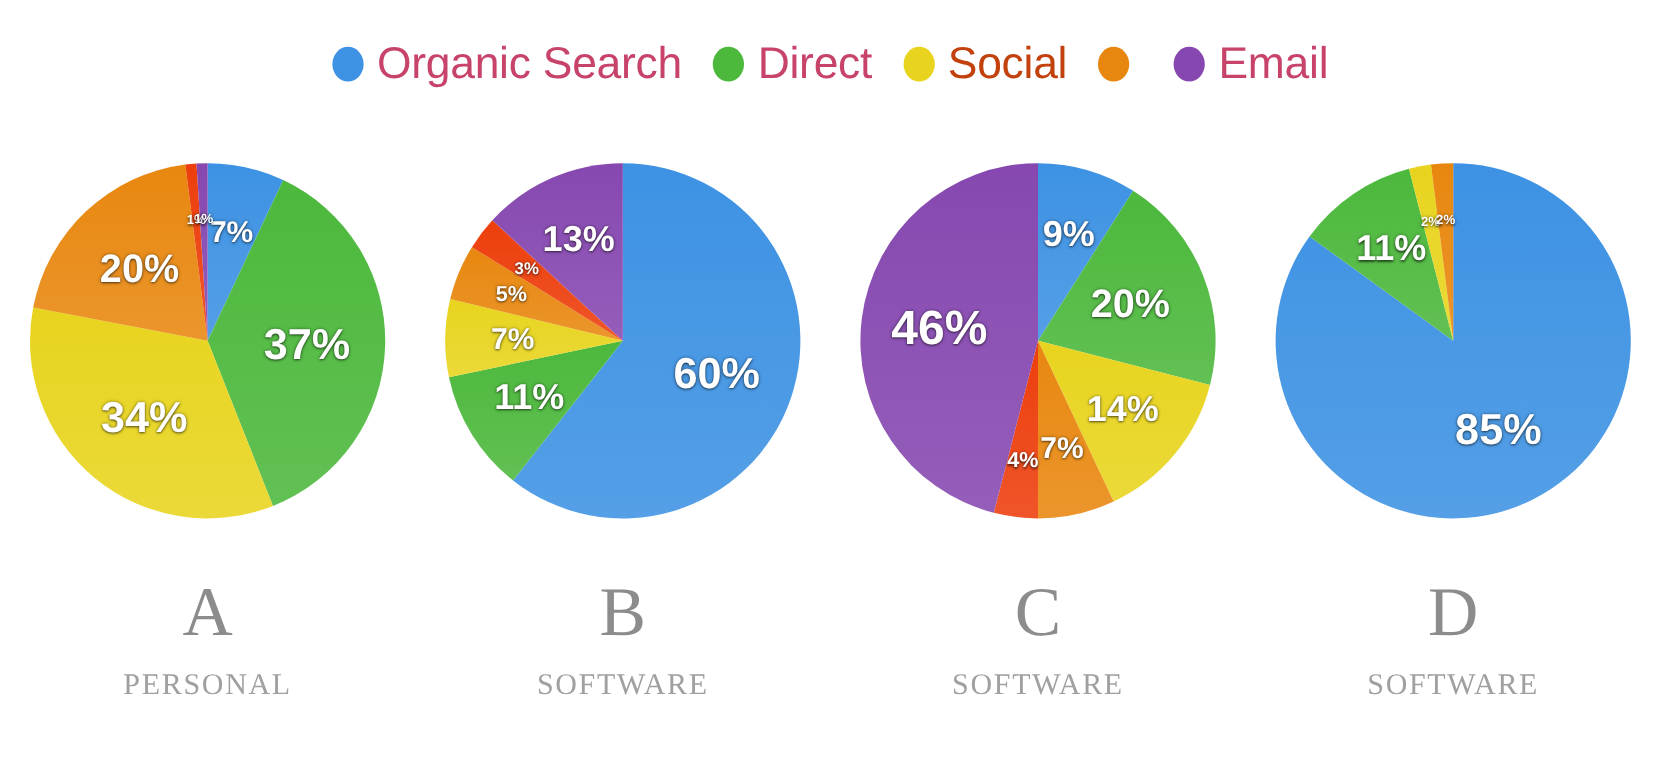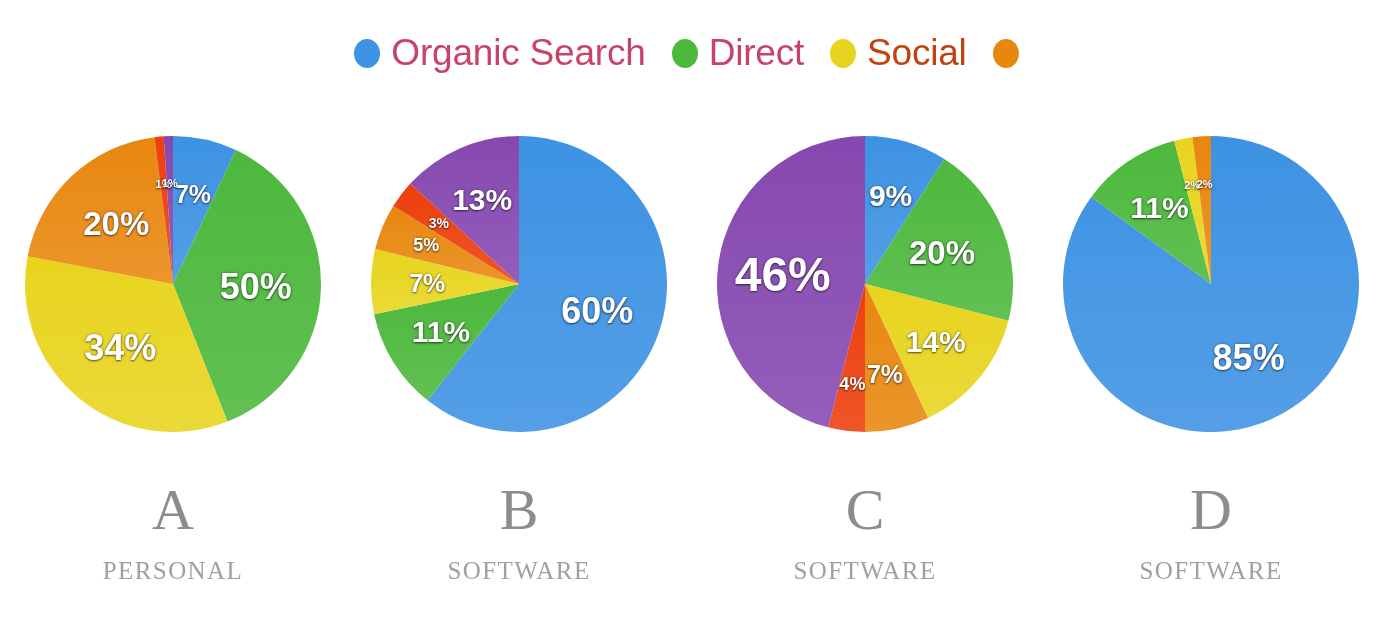--- a/index.html
+++ b/index.html
@@ -129,20 +129,24 @@
       <span class="legend-dot" style="background: rgb(76, 184, 60);"></span>
       <span class="legend-label" style="color: rgb(200, 67, 106);">Direct</span>
     </div>
     <div class="legend-item">
       <span class="legend-dot" style="background: rgb(232, 212, 30);"></span>
       <span class="legend-label" style="color: #c2410c;">Social</span>
     </div>
     <div class="legend-item">
       <span class="legend-dot" style="background: rgb(232, 135, 15);"></span>
     </div>
+    <div class="legend-item">
+      <span class="legend-dot" style="background: rgb(134, 72, 176);"></span>
+      <span class="legend-label" style="color: rgb(200, 67, 106);">Email</span>
+    </div>
   </div>
 
 <div id="pies">
     <div class="pie-cell">
       <div class="pie-wrap">
         <svg class="pie-svg" viewBox="0 0 300 300">
           <defs>
             <linearGradient id="g0_0" x1="0" y1="0" x2="0" y2="1">
               <stop offset="0%" stop-color="#3D92E3" stop-opacity="1"></stop>
               <stop offset="100%" stop-color="#3D92E3" stop-opacity="0.88"></stop>
@@ -169,21 +173,21 @@
             </linearGradient>
           </defs>
           <path d="M 150 150 L 150.00 2.00 A 148 148 0 0 1 213.02 16.09 Z" fill="url(#g0_0)"></path>
           <path d="M 150 150 L 213.02 16.09 A 148 148 0 0 1 204.48 287.61 Z" fill="url(#g0_1)"></path>
           <path d="M 150 150 L 204.48 287.61 A 148 148 0 0 1 4.62 122.27 Z" fill="url(#g0_2)"></path>
           <path d="M 150 150 L 4.62 122.27 A 148 148 0 0 1 131.45 3.17 Z" fill="url(#g0_3)"></path>
           <path d="M 150 150 L 131.45 3.17 A 148 148 0 0 1 140.71 2.29 Z" fill="url(#g0_4)"></path>
           <path d="M 150 150 L 140.71 2.29 A 148 148 0 0 1 150.00 2.00 Z" fill="url(#g0_5)"></path>
         </svg>
         <div class="slice-label" style="left: 170.017px; top: 60.4499px; font-size: 25px;">7%</div>
-        <div class="slice-label" style="left: 232.839px; top: 152.603px; font-size: 36px;">50%</div>
+        <div class="slice-label" style="left: 232.839px; top: 152.603px; font-size: 36px;">37%</div>
         <div class="slice-label" style="left: 97.1703px; top: 213.86px; font-size: 36px;">34%</div>
         <div class="slice-label" style="left: 93.2647px; top: 89.5831px; font-size: 33px;">20%</div>
         <div class="slice-label" style="left: 140.529px; top: 49.8066px; font-size: 11px;">1%</div>
         <div class="slice-label" style="left: 146.839px; top: 49.4097px; font-size: 11px;">1%</div>
       </div>
     </div>
     <div class="pie-cell">
       <div class="pie-wrap">
         <svg class="pie-svg" viewBox="0 0 300 300">
           <defs>
@@ -261,21 +265,21 @@
           <path d="M 150 150 L 293.35 186.81 A 148 148 0 0 1 213.02 283.91 Z" fill="url(#g2_2)"></path>
           <path d="M 150 150 L 213.02 283.91 A 148 148 0 0 1 150.00 298.00 Z" fill="url(#g2_3)"></path>
           <path d="M 150 150 L 150.00 298.00 A 148 148 0 0 1 113.19 293.35 Z" fill="url(#g2_4)"></path>
           <path d="M 150 150 L 113.19 293.35 A 148 148 0 0 1 150.00 2.00 Z" fill="url(#g2_5)"></path>
         </svg>
         <div class="slice-label" style="left: 175.6px; top: 61.8835px; font-size: 30px;">9%</div>
         <div class="slice-label" style="left: 227.06px; top: 119.49px; font-size: 33px;">20%</div>
         <div class="slice-label" style="left: 220.702px; top: 208.49px; font-size: 30px;">14%</div>
         <div class="slice-label" style="left: 170.017px; top: 239.55px; font-size: 25px;">7%</div>
         <div class="slice-label" style="left: 137.386px; top: 249.846px; font-size: 18px;">4%</div>
-        <div class="slice-label" style="left: 67.7735px; top: 139.612px; font-size: 48px;">46%</div>
+        <div class="slice-label" style="left: 67.7735px; top: 139.612px; font-size: 40px;">46%</div>
       </div>
     </div>
     <div class="pie-cell">
       <div class="pie-wrap">
         <svg class="pie-svg" viewBox="0 0 300 300">
           <defs>
             <linearGradient id="g3_0" x1="0" y1="0" x2="0" y2="1">
               <stop offset="0%" stop-color="#3D92E3" stop-opacity="1"></stop>
               <stop offset="100%" stop-color="#3D92E3" stop-opacity="0.88"></stop>
             </linearGradient>

